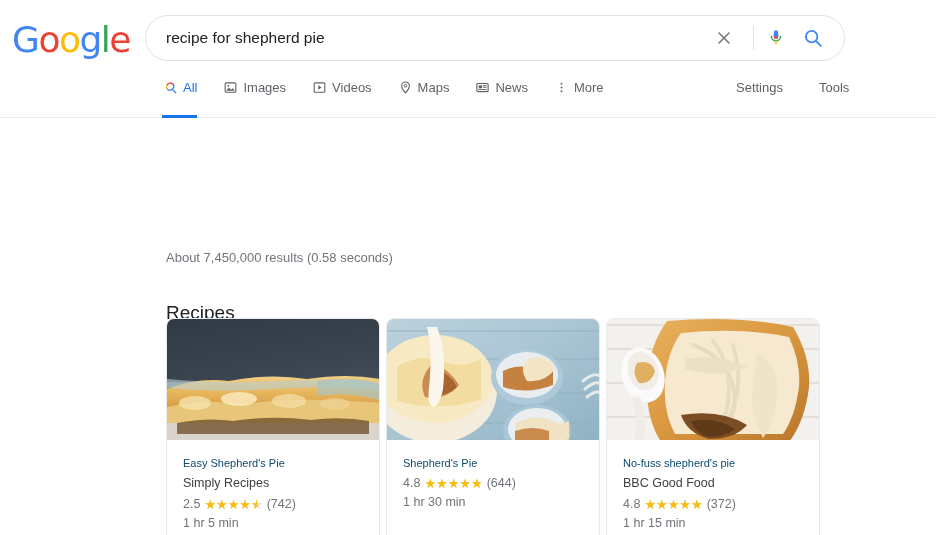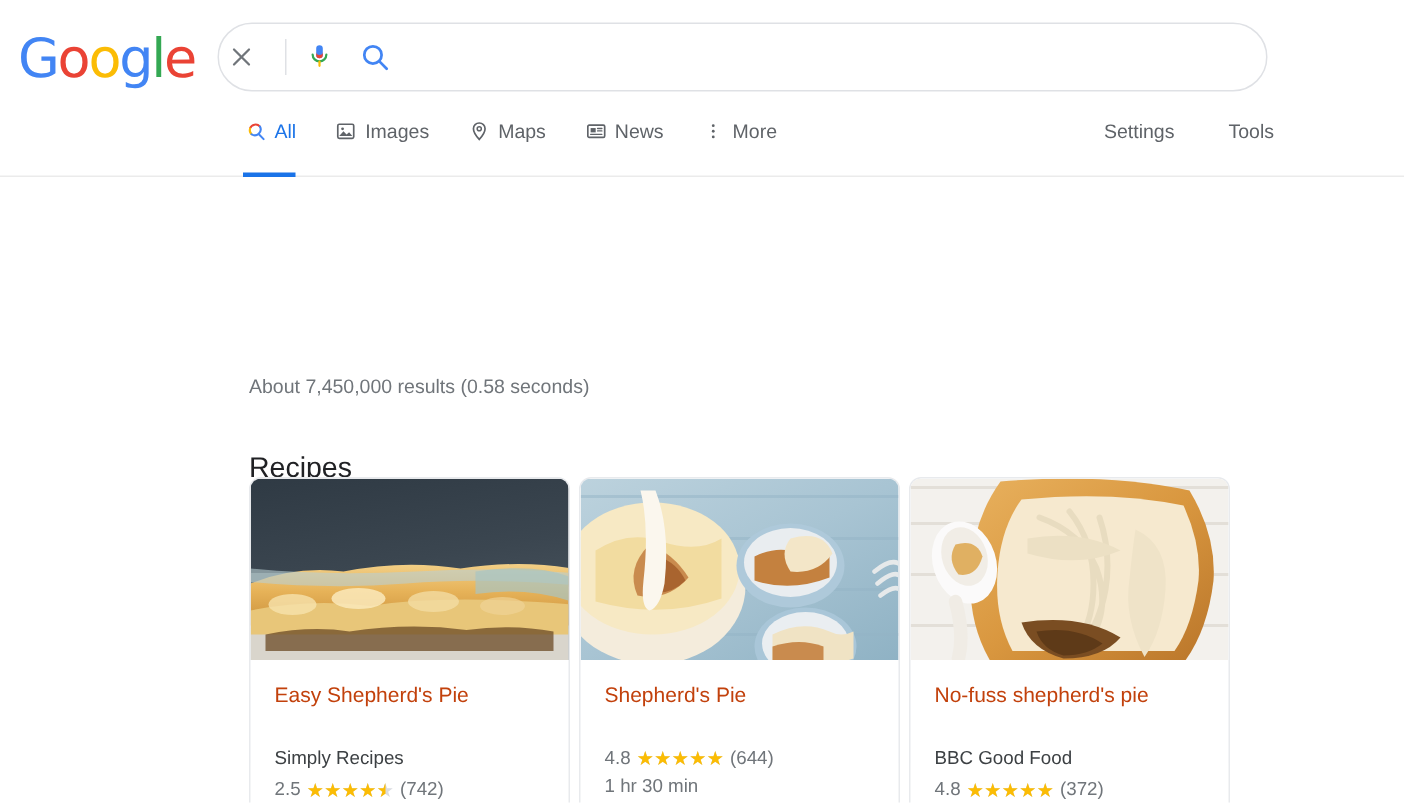--- a/index.html
+++ b/index.html
@@ -133,24 +133,24 @@
   }
   .card-img {
     width: 100%;
     height: 121px;
     position: relative;
     overflow: hidden;
     flex: none;
   }
   .card-body { padding: 14px 16px 0 16px; }
   .card-title {
-    font-size: 14px;
-    color: #c2410c;
+    font-size: 11px;
+    color: #0c4a6e;
     line-height: 19px;
-    margin-bottom: 25px;
+    margin-bottom: 3px;
     overflow: hidden;
     white-space: nowrap;
     text-overflow: ellipsis;
   }
   .card-source {
     font-size: 12.5px;
     color: #3c4043;
     margin-bottom: 7px;
   }
   .rating-row {
@@ -178,20 +178,21 @@
 </head>
 <body>
 
 <div class="header">
 
   <div class="logo">
     <span style="color:#4285f4">G</span><span style="color:#ea4335">o</span><span style="color:#fbbc05">o</span><span style="color:#4285f4">g</span><span style="color:#34a853">l</span><span style="color:#ea4335">e</span>
   </div>
 
   <div class="searchbox">
+    <input class="search-input" type="text" value="recipe for shepherd pie" placeholder="Search" style="">
 
     <div class="sb-icon clear-x">
       <svg width="20" height="20" viewBox="0 0 24 24">
         <path d="M6 6 L18 18 M18 6 L6 18" stroke="#70757a" stroke-width="1.8" fill="none" stroke-linecap="round"></path>
       </svg>
     </div>
 
     <div class="vdiv"></div>
 
     <div class="sb-icon mic">
@@ -229,20 +230,29 @@
       <span class="ti">
         <svg width="15" height="15" viewBox="0 0 24 24">
           <rect x="3.5" y="4.5" width="17" height="15" rx="1.6" stroke="#5f6368" stroke-width="1.8" fill="none"></rect>
           <circle cx="8.6" cy="9.4" r="1.5" fill="#5f6368"></circle>
           <path d="M5 17 l4.6 -5 3.2 3.4 2.8 -2.4 3.4 4z" fill="#5f6368"></path>
         </svg>
       </span>
       <span>Images</span>
     </div>
 
+    <div class="tab">
+      <span class="ti">
+        <svg width="15" height="15" viewBox="0 0 24 24">
+          <rect x="3.5" y="4.5" width="17" height="15" rx="1.6" stroke="#5f6368" stroke-width="1.8" fill="none"></rect>
+          <path d="M10 8.4 L15.4 12 L10 15.6 Z" fill="#5f6368"></path>
+        </svg>
+      </span>
+      <span>Videos</span>
+    </div>
 
     <div class="tab">
       <span class="ti">
         <svg width="15" height="15" viewBox="0 0 24 24">
           <path d="M12 3.2 c-3.5 0 -6.2 2.7 -6.2 6.1 c0 4.6 6.2 11.4 6.2 11.4 s6.2 -6.8 6.2 -11.4 c0 -3.4 -2.7 -6.1 -6.2 -6.1z" stroke="#5f6368" stroke-width="1.8" fill="none"></path>
           <circle cx="12" cy="9.3" r="2.2" stroke="#5f6368" stroke-width="1.6" fill="none"></circle>
         </svg>
       </span>
       <span>Maps</span>
     </div>

